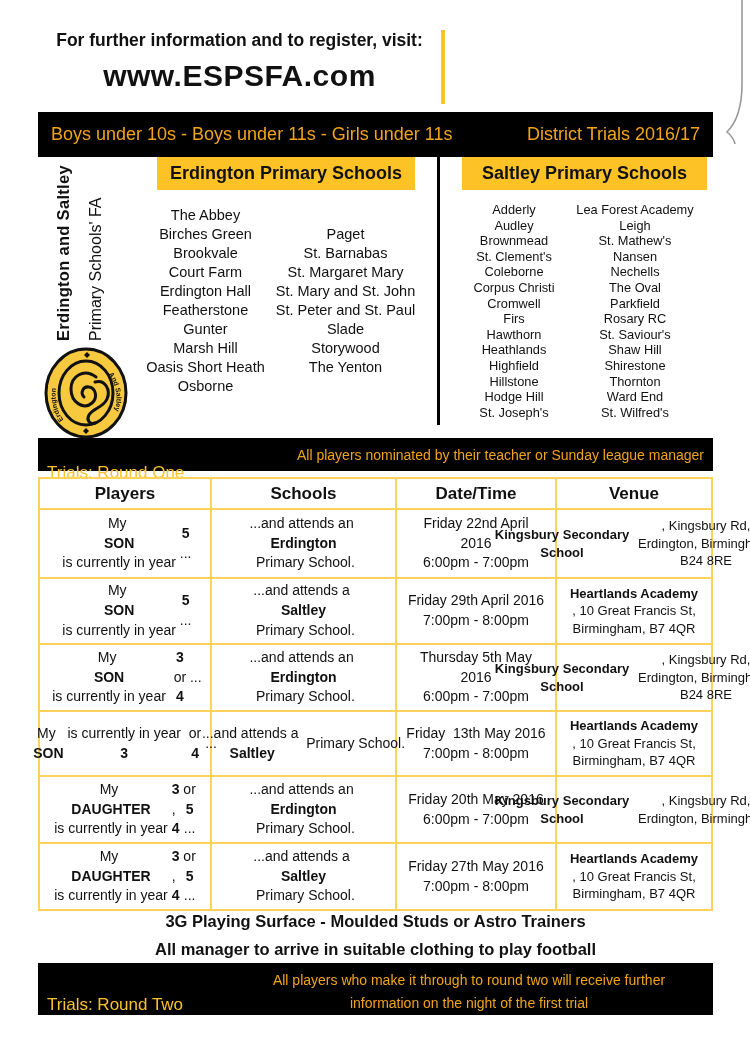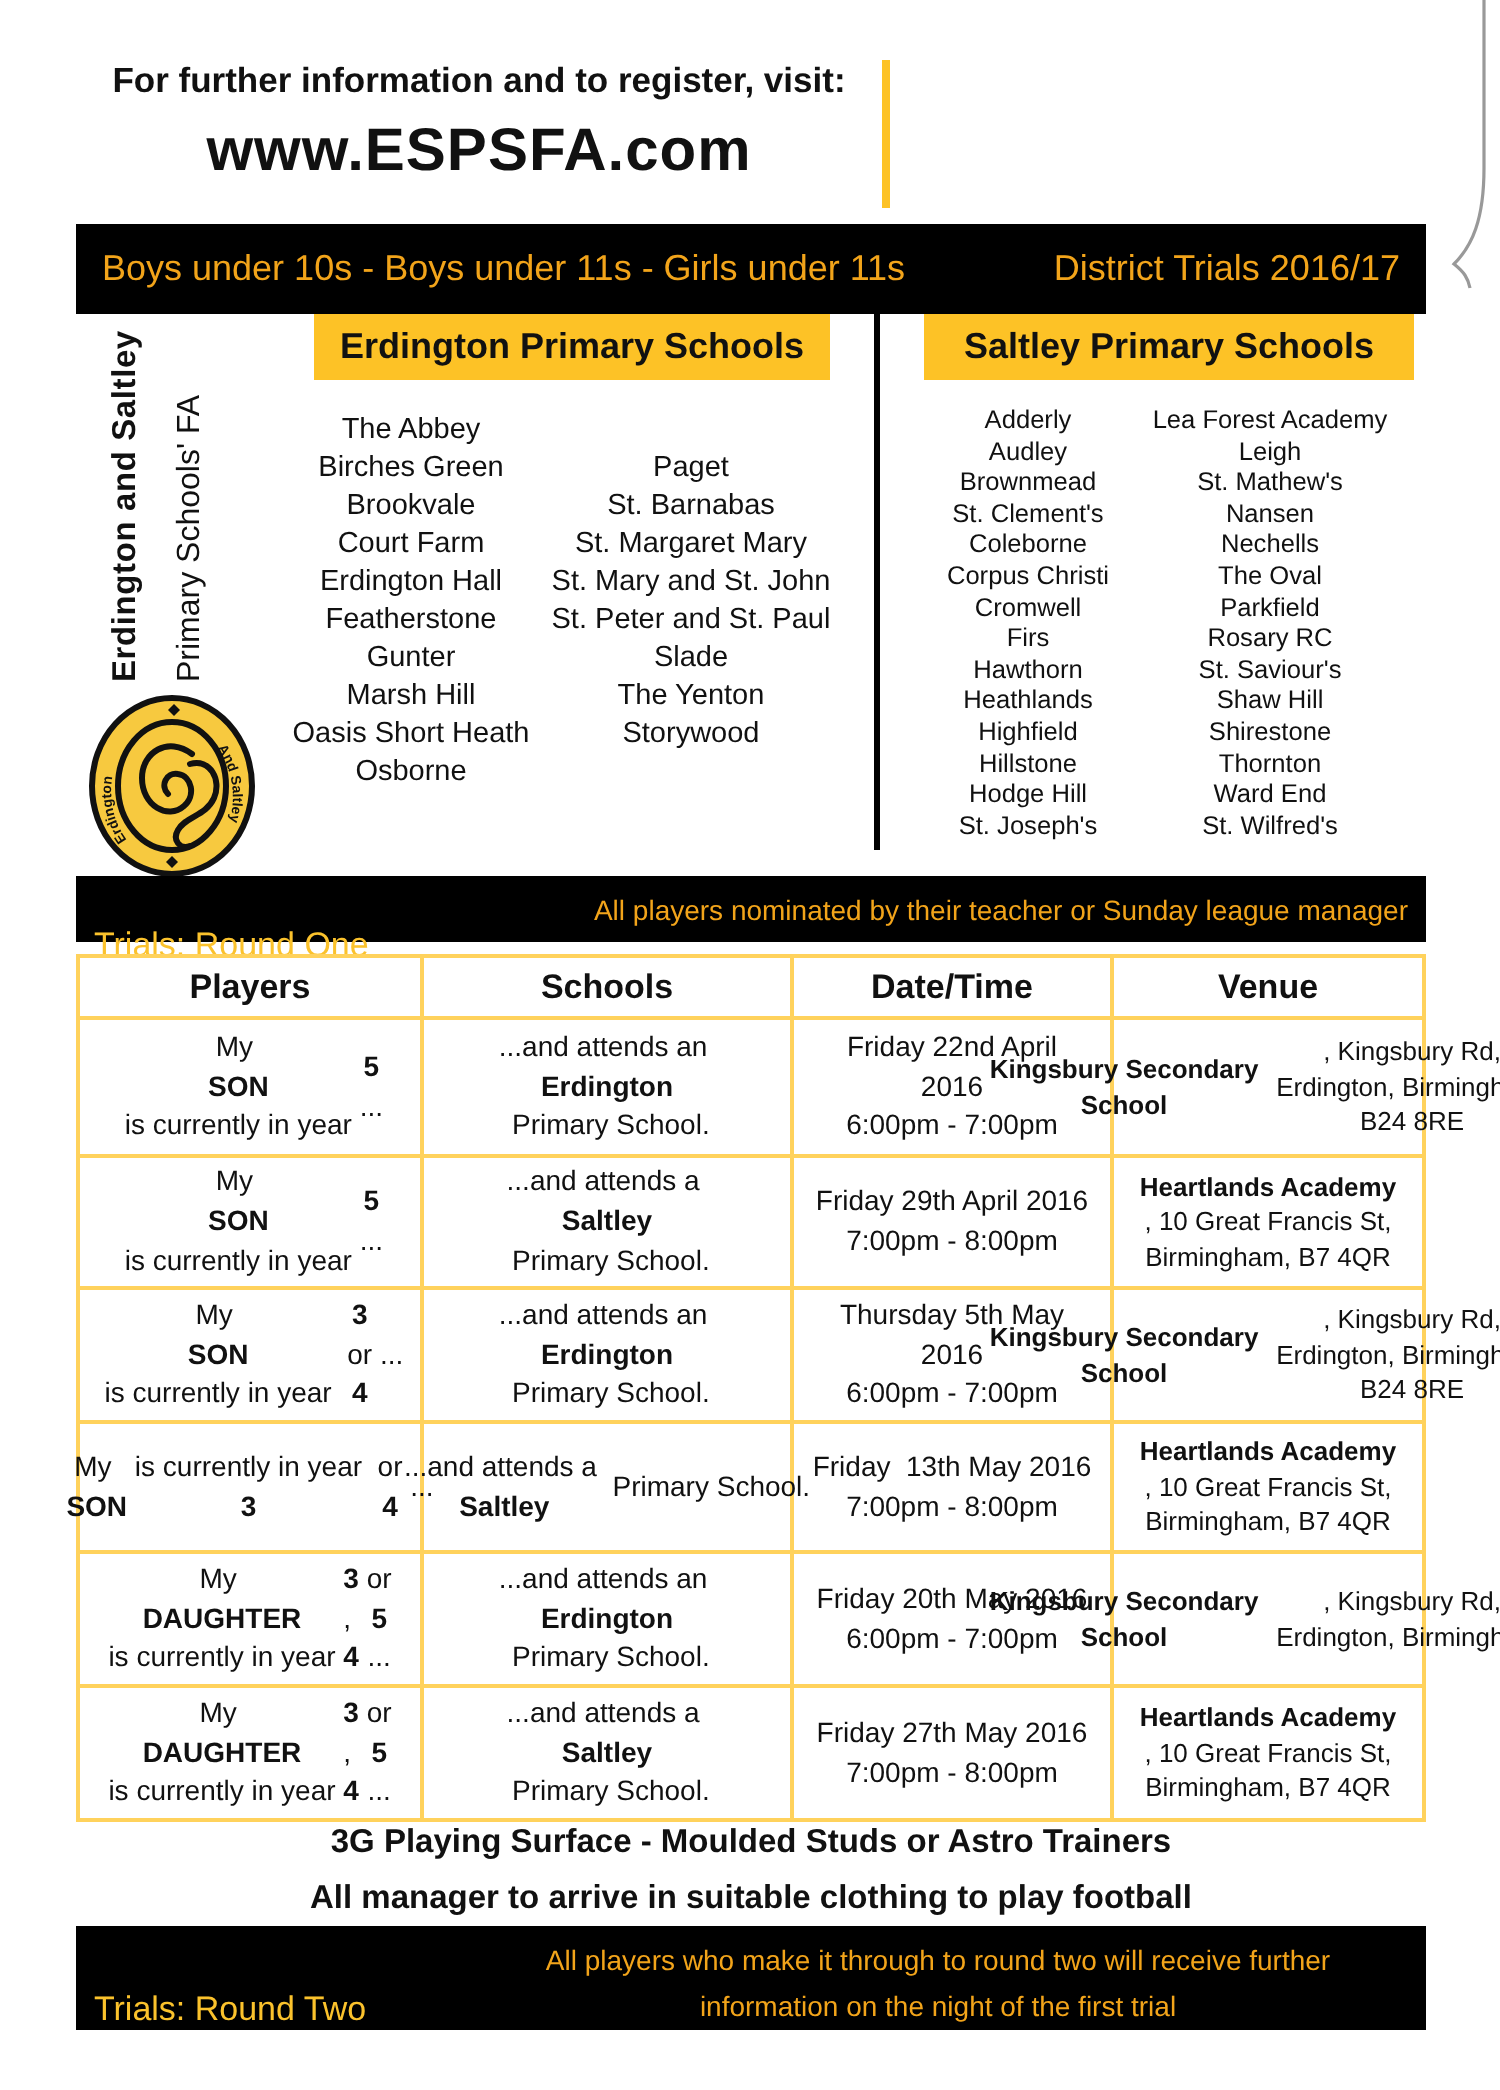--- a/index.html
+++ b/index.html
@@ -129,22 +129,22 @@
       <div>Oasis Short Heath</div>
       <div>Osborne</div>
     </div>
   <div class="school-col erd-col erd2">
       <div>Paget</div>
       <div>St. Barnabas</div>
       <div>St. Margaret Mary</div>
       <div>St. Mary and St. John</div>
       <div>St. Peter and St. Paul</div>
       <div>Slade</div>
+      <div>Storywood</div>
       <div>The Yenton</div>
-      <div>Storywood</div>
     </div>
   <div class="school-col sal-col sal1">
       <div>Adderly</div>
       <div>Audley</div>
       <div>Brownmead</div>
       <div>St. Clement's</div>
       <div>Coleborne</div>
       <div>Corpus Christi</div>
       <div>Cromwell</div>
       <div>Firs</div>

